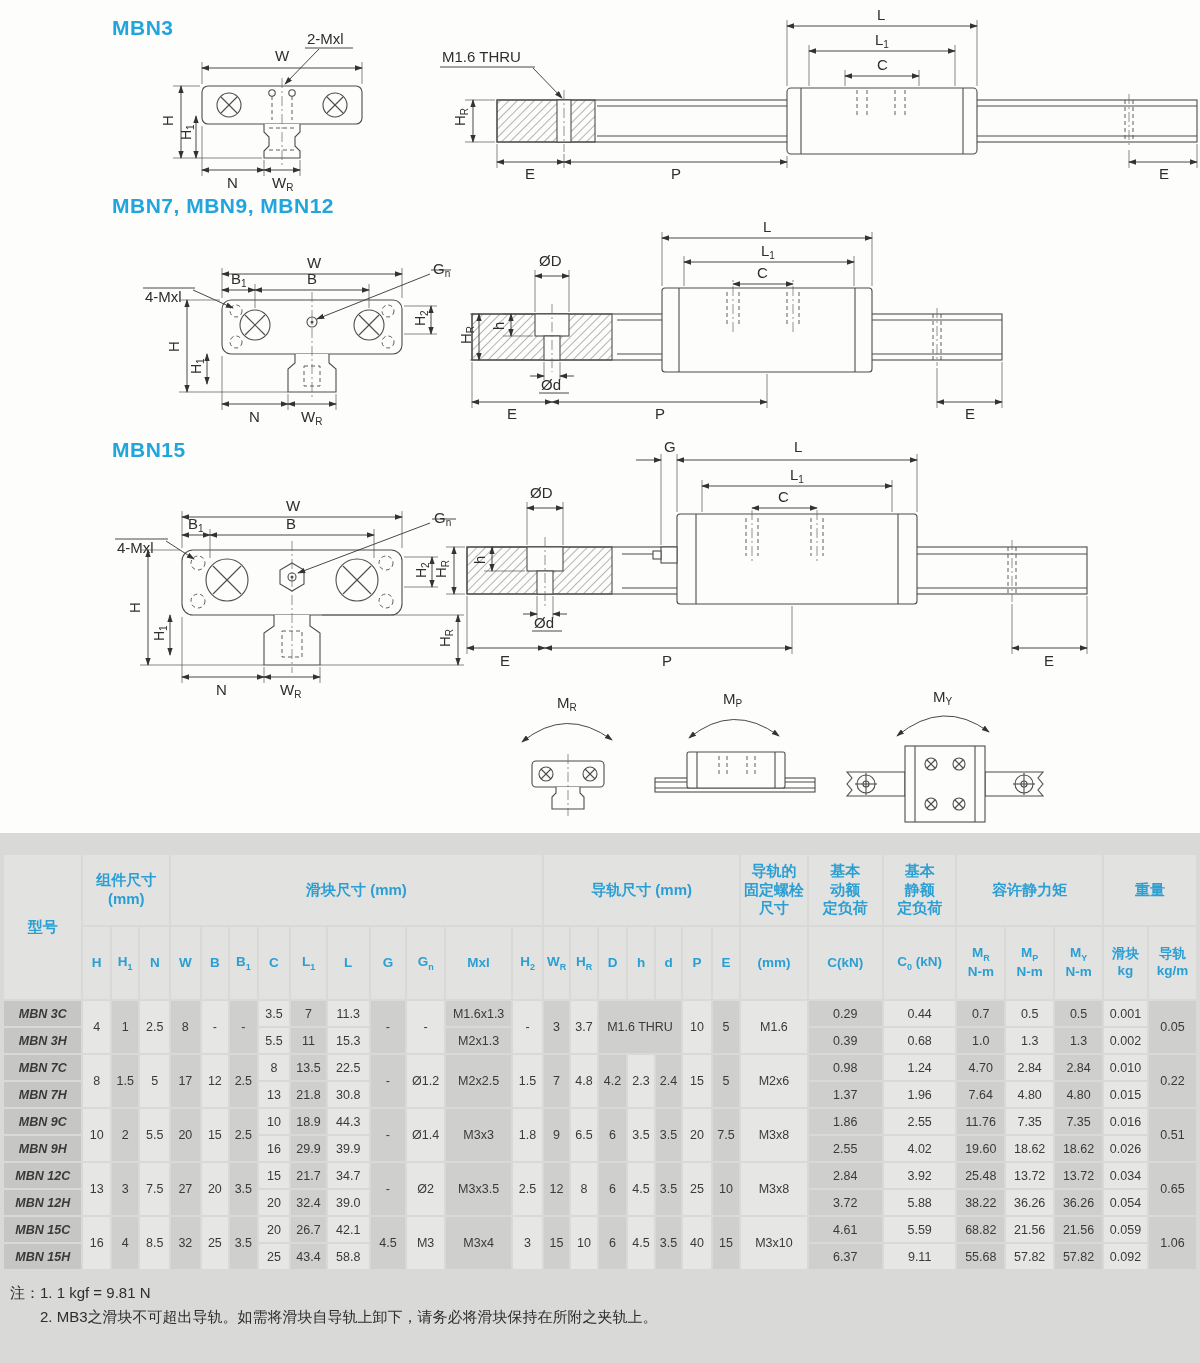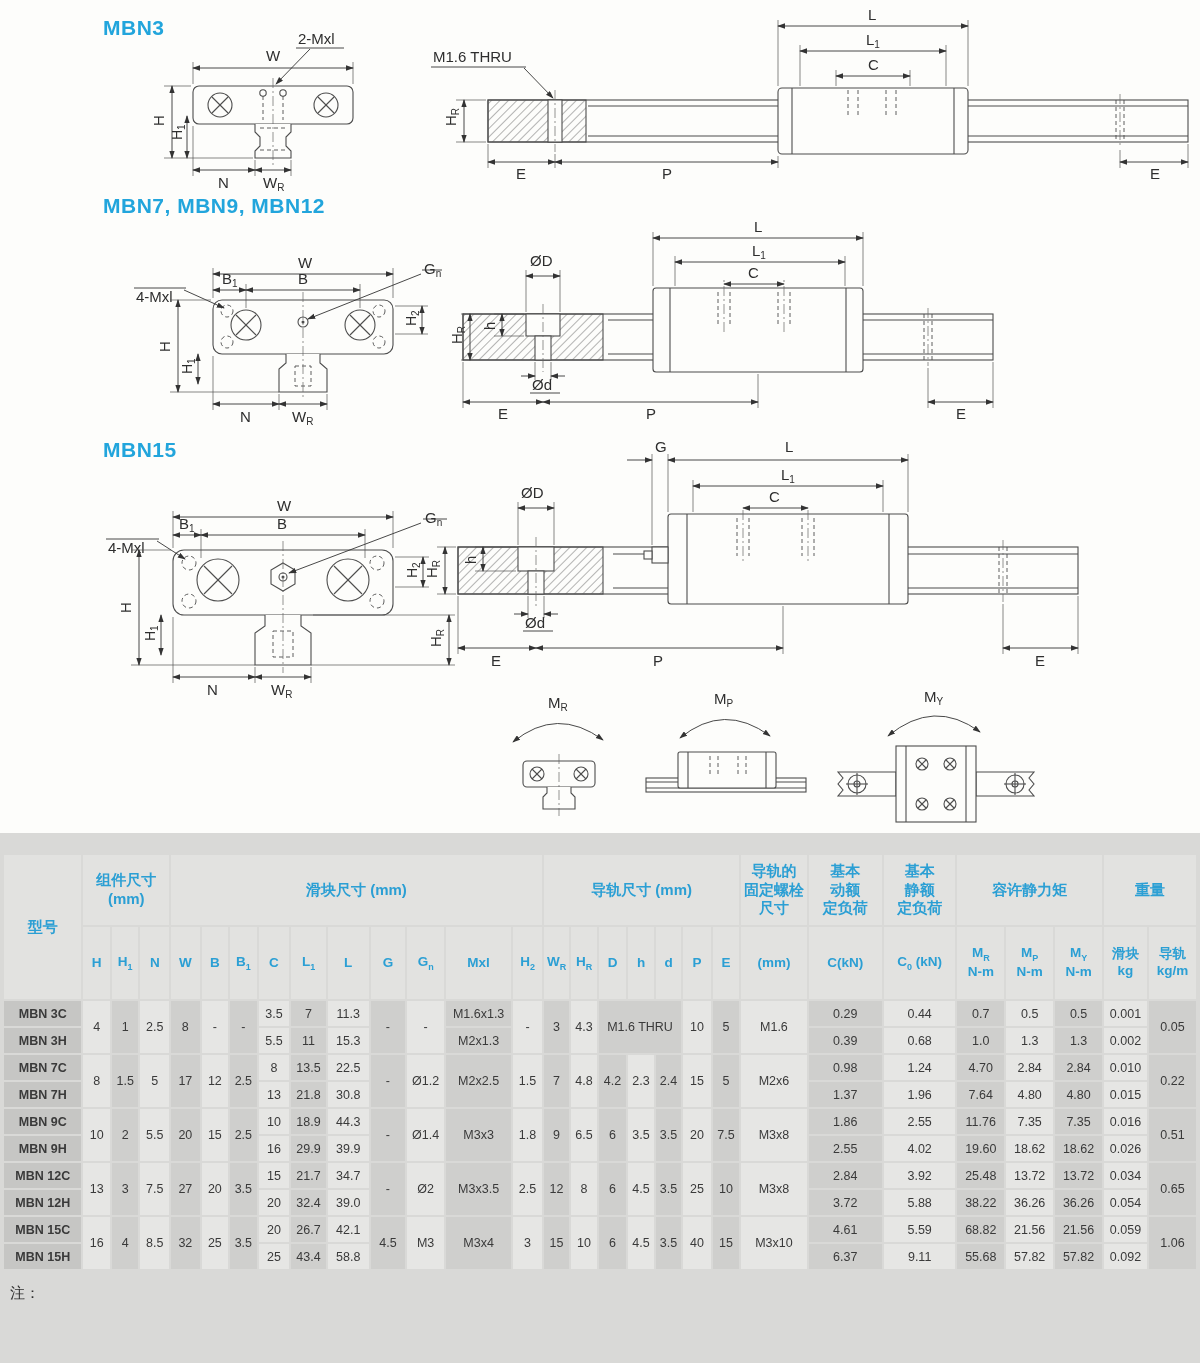--- a/index.html
+++ b/index.html
@@ -1,17 +1,17 @@
 <!DOCTYPE html>
 <html><head>
 <meta charset="utf-8">
 <style>
   html,body{margin:0;padding:0;background:#fff;font-family:"Liberation Sans",sans-serif;}
   .page{position:relative;width:1200px;height:1363px;background:#fdfdfb;overflow:hidden;}
-  .draw-area{position:absolute;left:8px;top:0;width:964px;height:833px;background:#fdfdfb;}
+  .draw-area{position:absolute;left:17px;top:0;width:964px;height:833px;background:#fdfdfb;}
   .sec-title{position:absolute;color:#22a5dc;font-weight:bold;font-size:21px;letter-spacing:.5px;}
   svg{position:absolute;overflow:visible;}
   svg text{font-family:"Liberation Sans",sans-serif;fill:#2e2e2e;font-size:14px;}
   svg .dimtxt{font-size:15px;}
   svg .sub{font-size:10px;}
   .ol{stroke:#4d4d4d;stroke-width:1.1;fill:none;}
   .olf{stroke:#4d4d4d;stroke-width:1.1;fill:#fdfdfb;}
   .dim{stroke:#333;stroke-width:0.9;fill:none;}
   .ext{stroke:#555;stroke-width:0.7;fill:none;}
   .dash{stroke:#4d4d4d;stroke-width:0.9;fill:none;stroke-dasharray:4 3;}
@@ -20,21 +20,21 @@
   
   .table-zone{position:absolute;left:0;top:833px;width:1200px;height:530px;background:#d9d9d7;}
   table.spec{border-collapse:separate;border-spacing:2px;table-layout:fixed;width:1196px;margin:20px 2px 0 2px;background:#d9d9d7;}
   table.spec th,table.spec td{padding:0;margin:0;overflow:hidden;white-space:nowrap;}
   table.spec th{background:#e2e2e0;color:#2b9fd4;font-weight:bold;text-align:center;vertical-align:middle;font-size:15px;line-height:1.25;}
   tr.hrow1 th{height:70px;}
   tr.hrow2 th{height:72px;font-size:13.5px;}
   table.spec td{height:25px;text-align:center;vertical-align:middle;font-size:12.5px;color:#3a3a3a;}
   td.l{background:#e6e6e4;}
   td.d{background:#cfcfcd;}
-  td.m{background:#c6c6c4;text-align:left;padding-left:8px;font-weight:bold;color:#1c1c1c;font-size:13px;}
+  td.m{background:#c6c6c4;text-align:left;padding-left:8px;font-weight:bold;color:#1c1c1c;font-size:13px;font-style:italic;}
   th.hm{background:#e2e2e0;}
   sub{font-size:9px;}
   .notes{display:flex;margin:10px 0 0 10px;font-size:15px;color:#2e2e2e;line-height:24px;}
   .notes .prefix{flex:0 0 auto;}
   .note-lines div{white-space:nowrap;}
 </style>
 </head>
 <body>
 
 <div class="page">
@@ -582,21 +582,21 @@
   <td class="l" rowspan="2">-</td>
   <td class="d" rowspan="2">-</td>
   <td class="l">3.5</td>
   <td class="d">7</td>
   <td class="l">11.3</td>
   <td class="d" rowspan="2">-</td>
   <td class="l" rowspan="2">-</td>
   <td class="d">M1.6x1.3</td>
   <td class="l" rowspan="2">-</td>
   <td class="d" rowspan="2">3</td>
-  <td class="l" rowspan="2">4.3</td>
+  <td class="l" rowspan="2">3.7</td>
   <td class="d" rowspan="2" colspan="3">M1.6 THRU</td>
   <td class="l" rowspan="2">10</td>
   <td class="d" rowspan="2">5</td>
   <td class="l" rowspan="2">M1.6</td>
   <td class="d">0.29</td>
   <td class="l">0.44</td>
   <td class="d">0.7</td>
   <td class="l">0.5</td>
   <td class="d">0.5</td>
   <td class="l">0.001</td>
@@ -789,15 +789,19 @@
   <td class="d">55.68</td>
   <td class="l">57.82</td>
   <td class="d">57.82</td>
   <td class="l">0.092</td>
 </tr>
 </tbody>
       </table>
 
 <div class="notes">
   <span class="prefix">注：</span>
+  <div class="note-lines">
+    <div>1. 1 kgf = 9.81 N</div>
+    <div>2. MB3之滑块不可超出导轨。如需将滑块自导轨上卸下，请务必将滑块保持在所附之夹轨上。</div>
+  </div>
 </div>
 </div>
 </div>
 
 </body></html>

